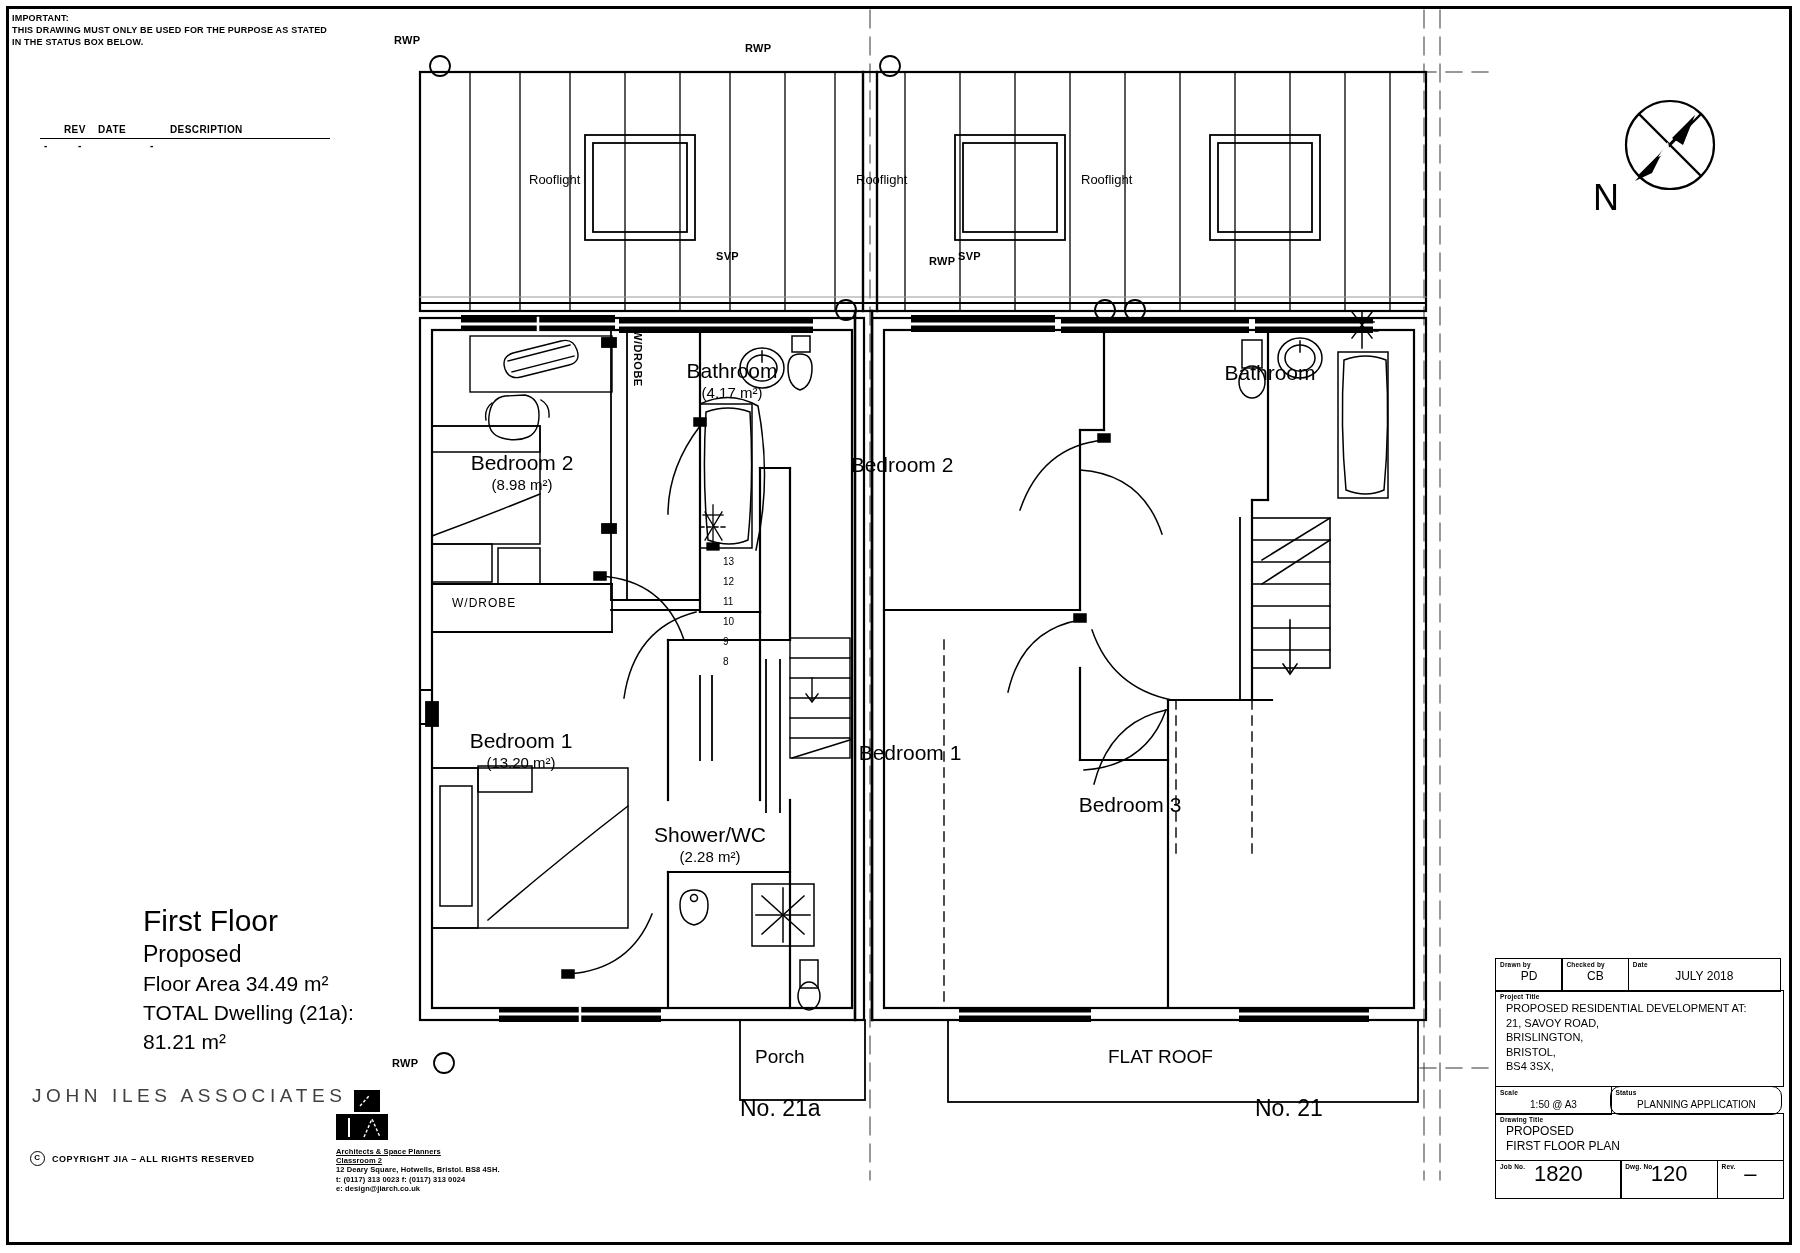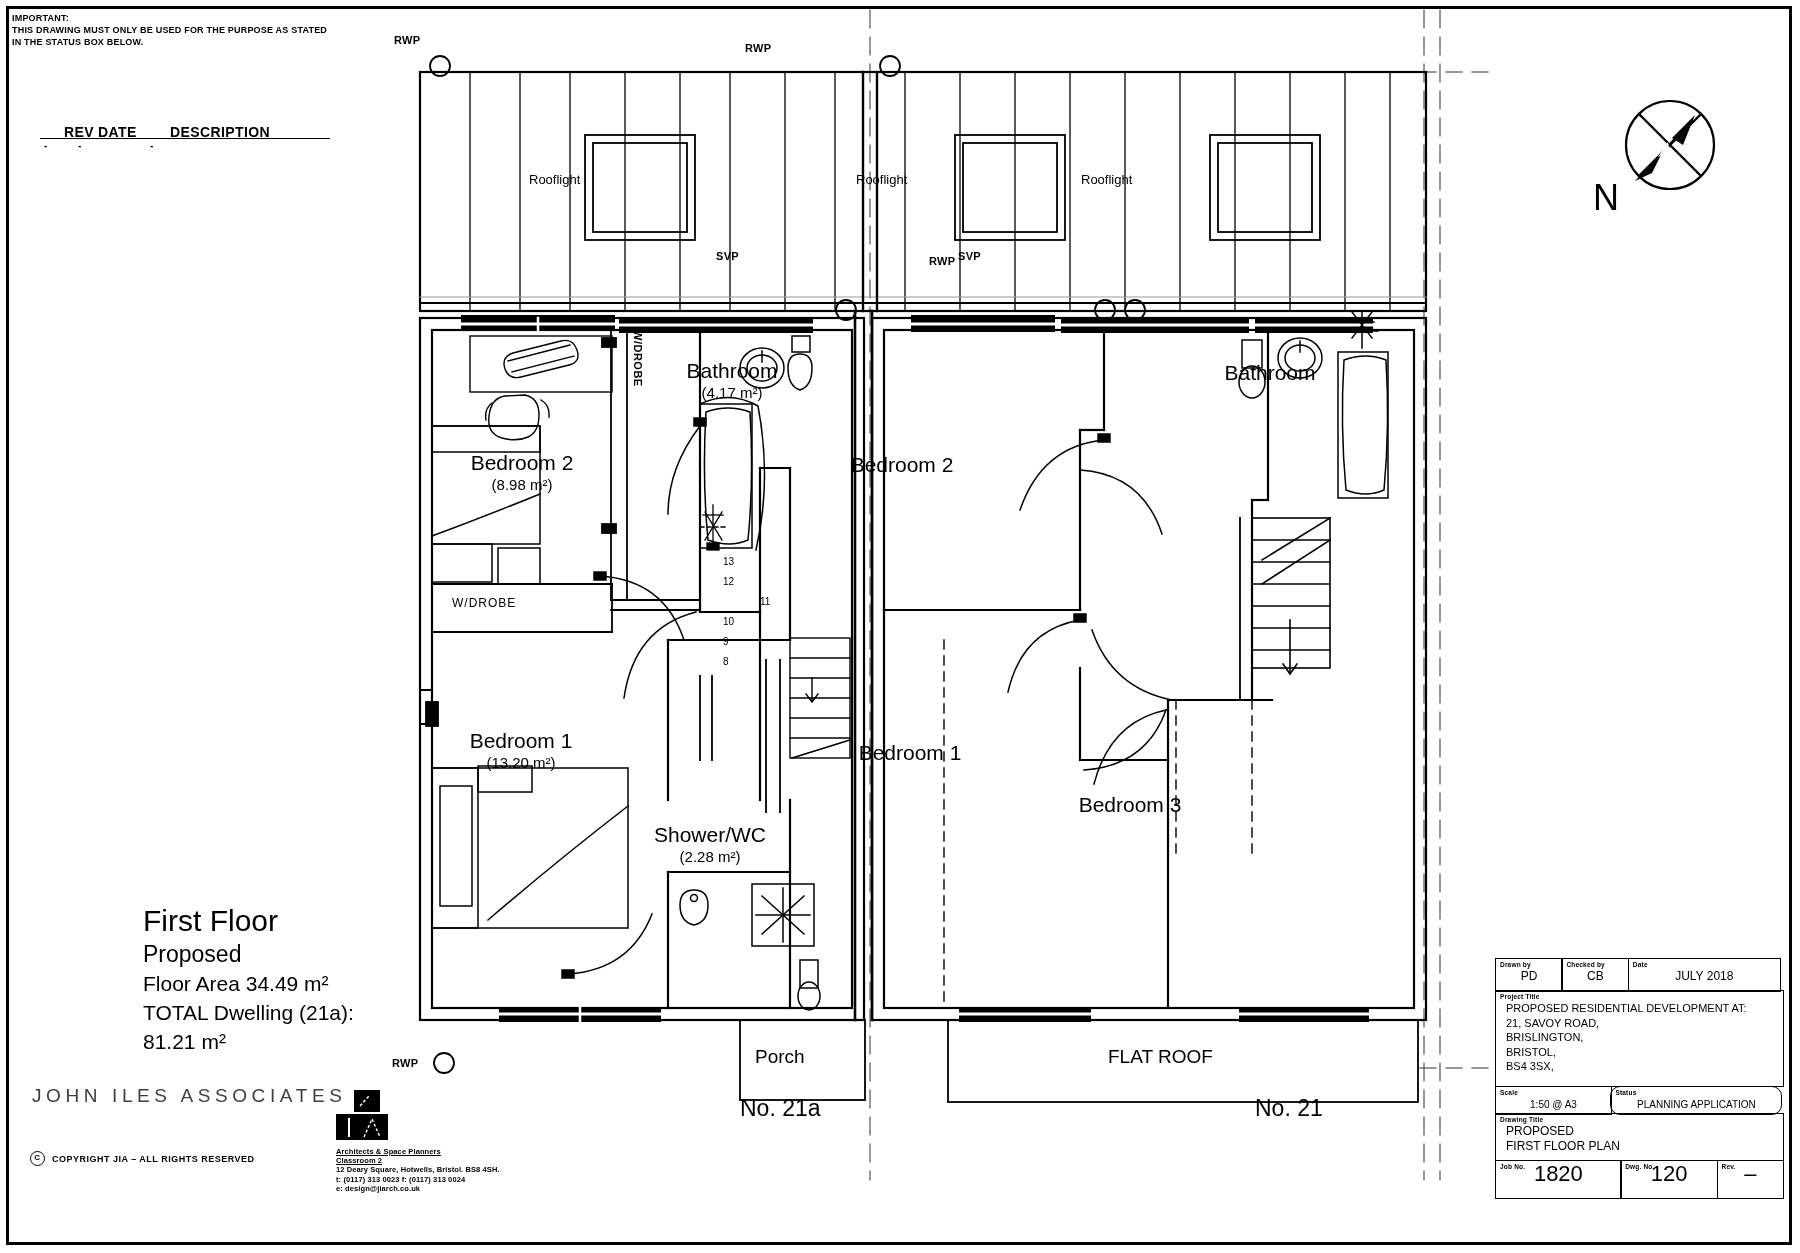--- a/index.html
+++ b/index.html
@@ -8,21 +8,21 @@
     width:1800px;height:1253px;position:relative;overflow:hidden;
     font-family:"Liberation Sans","DejaVu Sans",sans-serif;color:#000;
   }
   .sheet{position:absolute;inset:0;}
   .frame{position:absolute;left:6px;top:6px;width:1786px;height:1239px;border:3px solid #000;box-sizing:border-box;}
   .abs{position:absolute;}
   svg{display:block;}
 
   
   .note-imp{position:absolute;left:12px;top:12px;font-size:9px;font-weight:bold;line-height:12px;letter-spacing:.2px;}
-  .rev-head{position:absolute;left:44px;top:124px;font-size:14px;font-weight:bold;letter-spacing:.4px;padding-left:20px;}
+  .rev-head{position:absolute;left:44px;top:124px;font-size:10px;font-weight:bold;letter-spacing:.4px;padding-left:20px;}
   .rev-head span{display:inline-block;}
   .rev-rev{width:34px;}
   .rev-date{width:72px;}
   .rev-rule{position:absolute;left:40px;top:138px;width:290px;height:0;border-top:1.4px solid #000;}
   .rev-row{position:absolute;left:44px;top:140px;font-size:10px;font-weight:bold;}
   .rev-row span{display:inline-block;}
 
   
   .cap{position:absolute;left:143px;top:903px;}
   .cap .t1{font-size:30px;line-height:36px;}
@@ -478,21 +478,21 @@
   <div class="rl" style="left:600px;top:822px;width:220px;">
     <div class="nm">Shower/WC</div>
     <div class="ar">(2.28 m²)</div>
   </div>
   <div class="vlab" style="left:644px;top:330px;">W/DROBE</div>
   <div class="wdrobe" style="left:452px;top:596px;">W/DROBE</div>
 
   <div id="stairnums">
       <div class="stepn" style="left: 723px; top: 556px;">13</div>
       <div class="stepn" style="left: 723px; top: 576px;">12</div>
-      <div class="stepn" style="left: 723px; top: 596px; margin-left: 37px;">11</div>
+      <div class="stepn" style="left: 723px; top: 596px;">11</div>
       <div class="stepn" style="left: 723px; top: 616px;">10</div>
       <div class="stepn" style="left: 723px; top: 636px;">9</div>
       <div class="stepn" style="left: 723px; top: 656px;">8</div>
     </div>
 
   <div class="rl" style="left:772px;top:452px;width:260px;">
     <div class="nm">Bedroom 2</div>
   </div>
   <div class="rl" style="left:780px;top:740px;width:260px;">
     <div class="nm">Bedroom 1</div>

